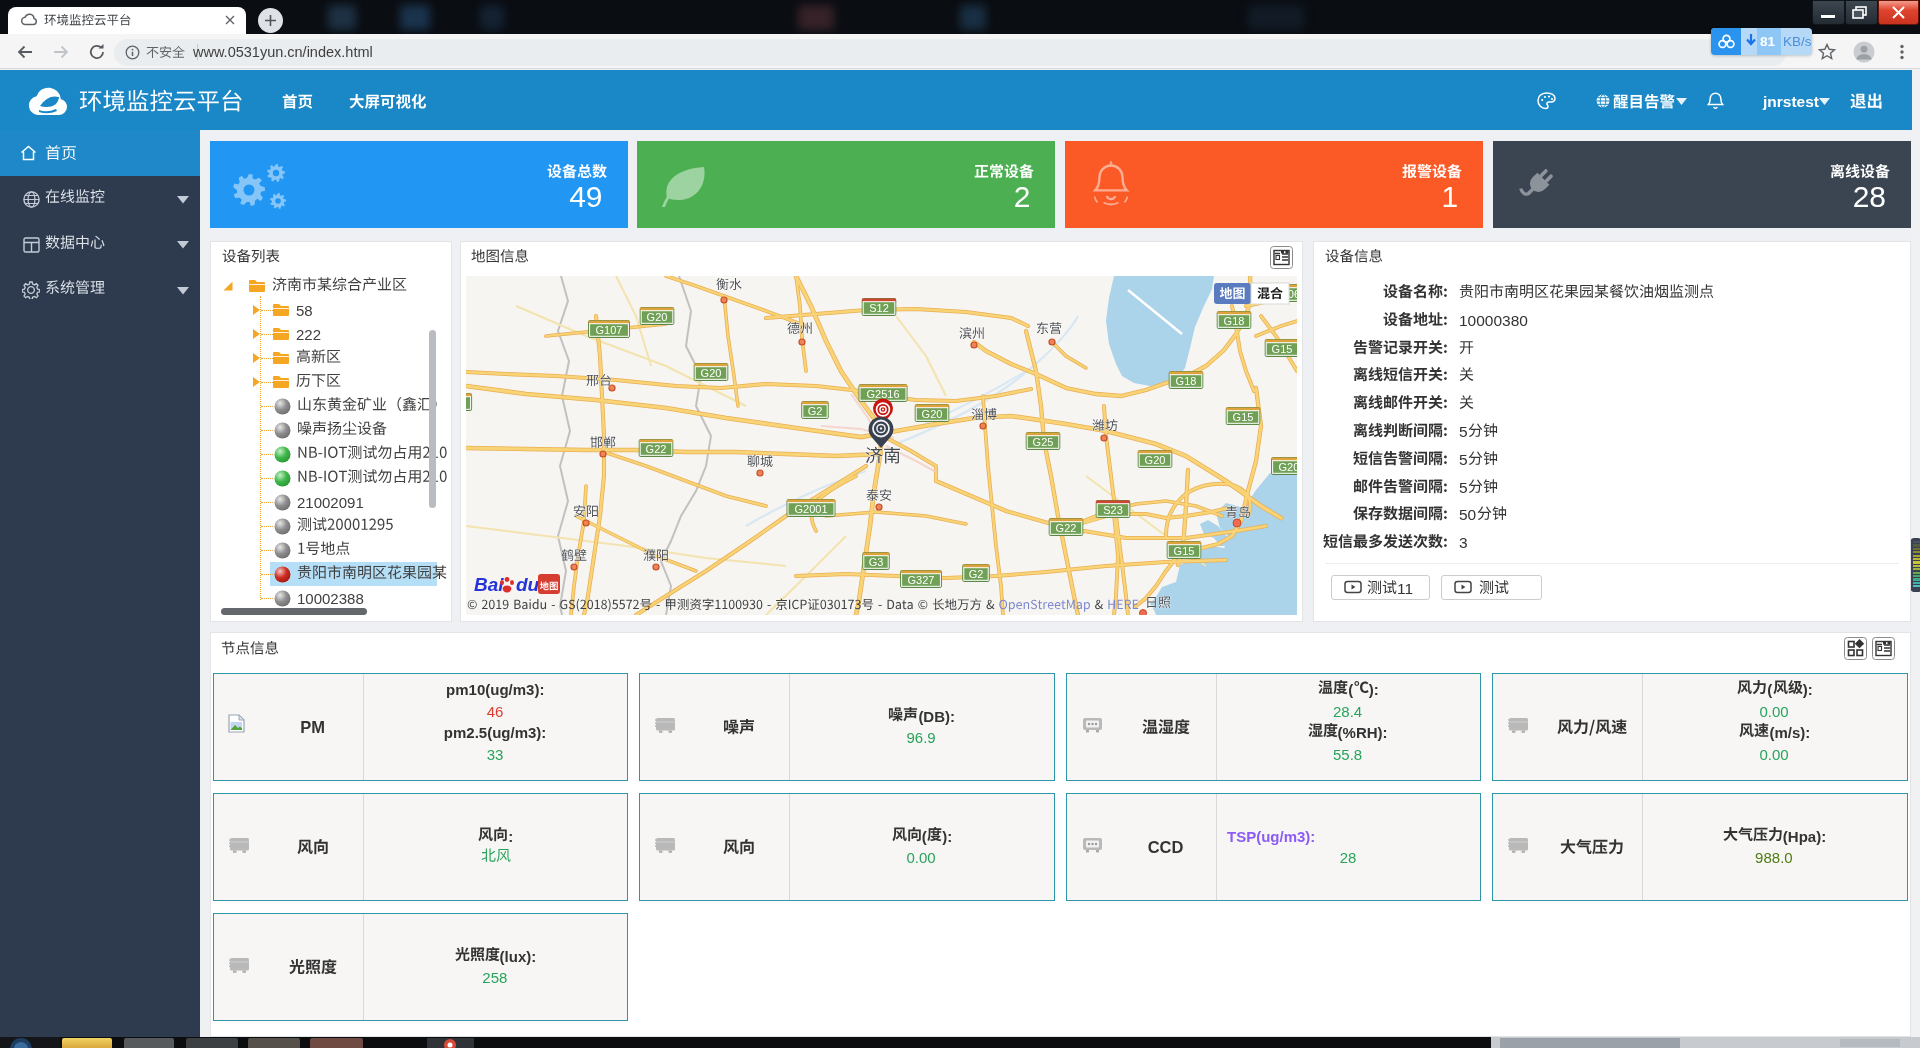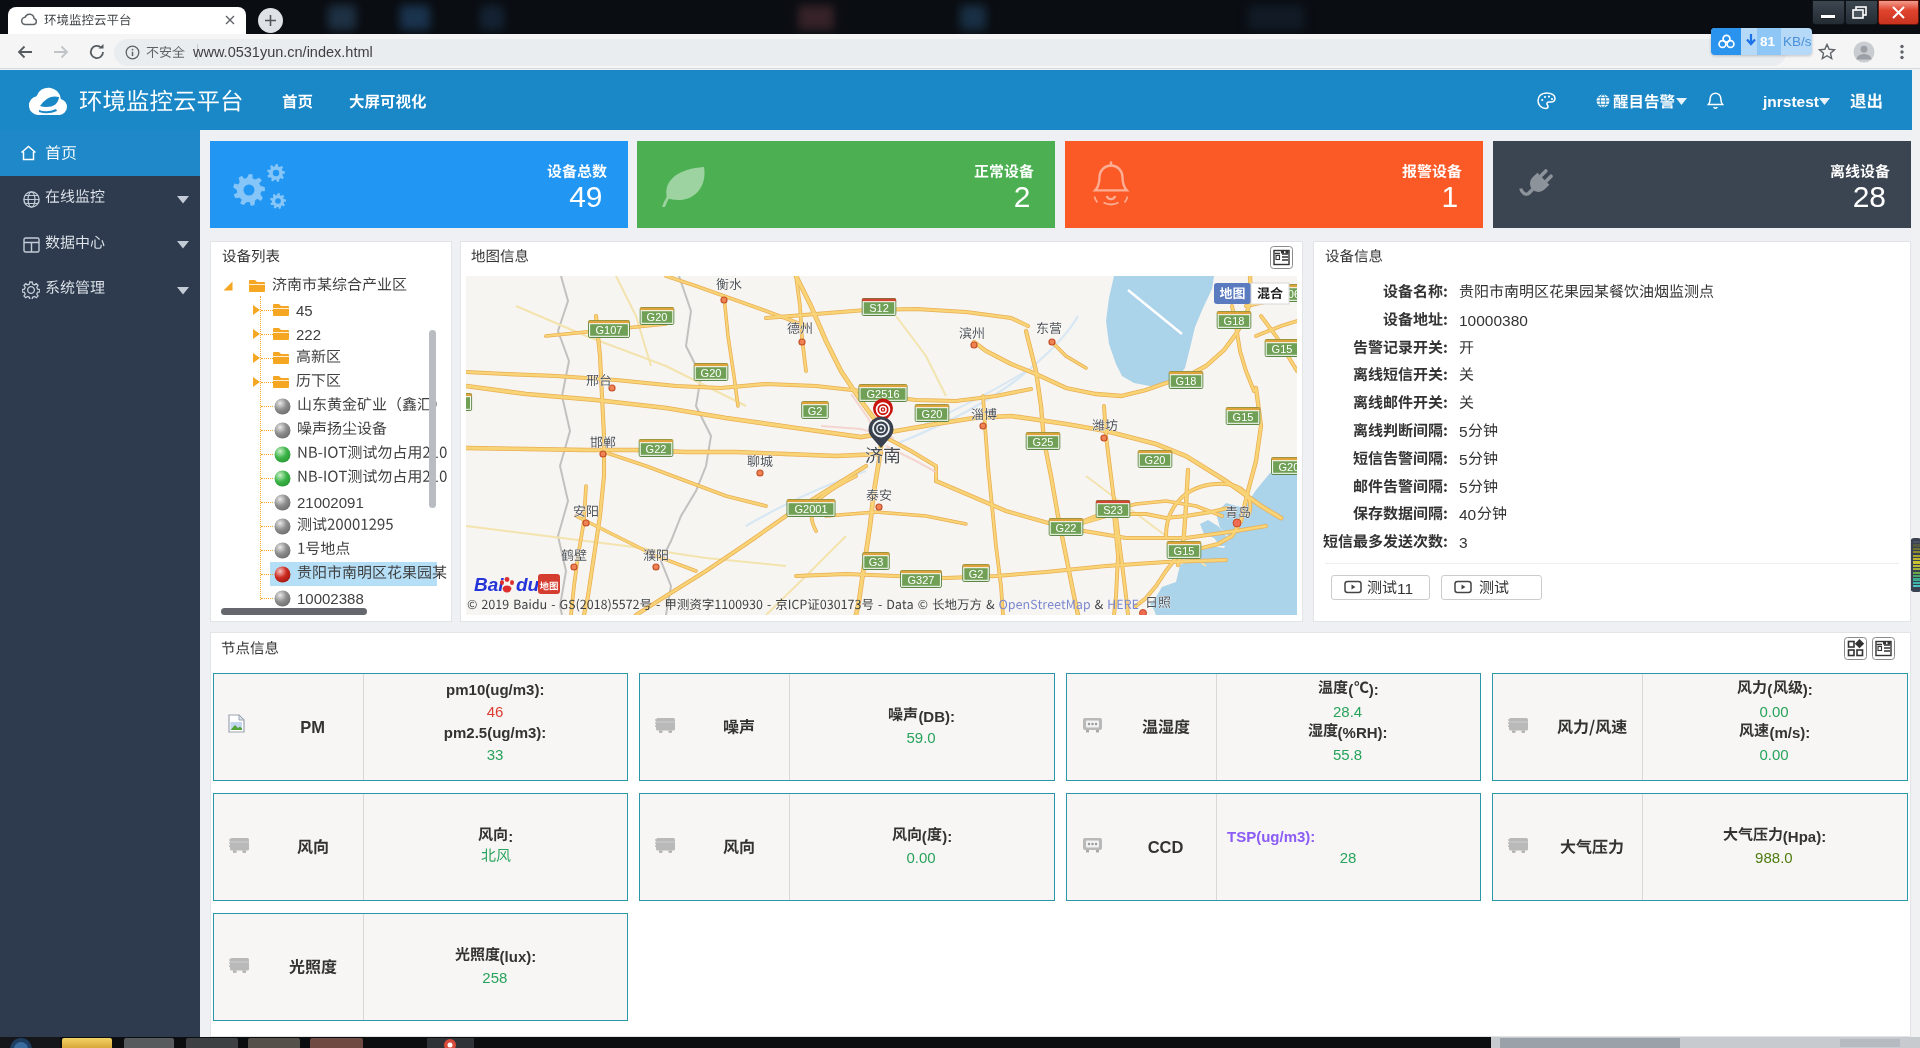--- a/index.html
+++ b/index.html
@@ -363,21 +363,21 @@
     </div>
     <div class="a" style="left:51px;top:38px;width:12px;height:1px;border-top:1px dotted #f5a623"></div>
     <svg class="a" style="left:42px;top:32px" width="9" height="12">
       <path d="M1 1 L8 6 L1 11 Z" fill="#f5a623"></path>
     </svg>
     <svg class="a" style="left:62px;top:31px" width="18" height="14" viewBox="0 0 18 14">
       <path d="M1 2 a1 1 0 0 1 1 -1 H7 L9 3 H16 a1 1 0 0 1 1 1 V12 a1 1 0 0 1 -1 1 H2 a1 1 0 0 1 -1 -1 Z" fill="#f5a623"></path>
       <path d="M1 5 H17 V6 H1 Z" fill="#fff" opacity=".8"></path>
     </svg>
     <div class="a" style="left:296px;top:301px;font:400 15px 'Liberation Sans',sans-serif;color:#404040;letter-spacing:0px;white-space:nowrap"></div>
-    <div class="a" style="left:86px;top:30px;font:400 15px 'Liberation Sans',sans-serif;color:#404040">45</div>
+    <div class="a" style="left:86px;top:30px;font:400 15px 'Liberation Sans',sans-serif;color:#404040">58</div>
     <div class="a" style="left:51px;top:62px;width:12px;height:1px;border-top:1px dotted #f5a623"></div>
     <svg class="a" style="left:42px;top:56px" width="9" height="12">
       <path d="M1 1 L8 6 L1 11 Z" fill="#f5a623"></path>
     </svg>
     <svg class="a" style="left:62px;top:55px" width="18" height="14" viewBox="0 0 18 14">
       <path d="M1 2 a1 1 0 0 1 1 -1 H7 L9 3 H16 a1 1 0 0 1 1 1 V12 a1 1 0 0 1 -1 1 H2 a1 1 0 0 1 -1 -1 Z" fill="#f5a623"></path>
       <path d="M1 5 H17 V6 H1 Z" fill="#fff" opacity=".8"></path>
     </svg>
     <div class="a" style="left:296px;top:325px;font:400 15px 'Liberation Sans',sans-serif;color:#404040;letter-spacing:0px;white-space:nowrap"></div>
     <div class="a" style="left:86px;top:54px;font:400 15px 'Liberation Sans',sans-serif;color:#404040">222</div>
@@ -1333,21 +1333,21 @@
         <use href="#gb4fdd" x="0"></use>
         <use href="#gb5b58" x="1000"></use>
         <use href="#gb6570" x="2000"></use>
         <use href="#gb636e" x="3000"></use>
         <use href="#gb95f4" x="4000"></use>
         <use href="#gb9694" x="5000"></use>
         <use href="#gb003a" x="6000"></use>
       </g>
     </svg>
   </div>
-<div class="a" style="left:1459px;top:506.4px;font:400 15.5px 'Liberation Sans',sans-serif;color:#333333;letter-spacing:0px;white-space:nowrap">40</div>
+<div class="a" style="left:1459px;top:506.4px;font:400 15.5px 'Liberation Sans',sans-serif;color:#333333;letter-spacing:0px;white-space:nowrap">50</div>
 <div class="a" style="left:1477px;top:505.4px">
     <svg width="32" height="21" viewBox="0 0 32 21" style="display:block">
       <g transform="translate(0,13.8) scale(0.015,-0.015)" fill="#333333">
         <use href="#gr5206" x="0"></use>
         <use href="#gr949f" x="1000"></use>
       </g>
     </svg>
   </div>
 <div class="a" style="left:1323.12px;top:533.2px">
     <svg width="126.875" height="21" viewBox="0 0 126.875 21" style="display:block">
@@ -1468,21 +1468,21 @@
 <div class="a" style="left:789px;top:673.5px;width:1px;height:106px;background:#d8d8d8;"></div>
 <div class="a" style="left:888.378px;top:705.5px">
     <svg width="32" height="21" viewBox="0 0 32 21" style="display:block">
       <g transform="translate(0,13.8) scale(0.015,-0.015)" fill="#333">
         <use href="#gb566a" x="0"></use>
         <use href="#gb58f0" x="1000"></use>
       </g>
     </svg>
   </div>
 <div class="a" style="left:918.378px;top:707.5px;font:700 15px 'Liberation Sans',sans-serif;color:#333;white-space:pre">(DB):</div>
-<div class="a" style="left:906.505px;top:729px;font:400 15px 'Liberation Sans',sans-serif;color:#28a35c;white-space:pre">59.0</div>
+<div class="a" style="left:906.505px;top:729px;font:400 15px 'Liberation Sans',sans-serif;color:#28a35c;white-space:pre">96.9</div>
 <div class="a" style="left:1065.5px;top:672.5px;width:415.5px;height:108px;background:#f7f6f4;border:1px solid #2e96a9;"></div>
 <svg class="a" style="left:1081.5px;top:716.5px" width="21" height="16" viewBox="0 0 21 16">
     <rect x="1" y="1" width="19" height="12" rx="2" fill="#b9b9b9"></rect>
     <rect x="4" y="3.5" width="13" height="7" rx="1" fill="#f2f2f2"></rect>
     <circle cx="7" cy="7" r="1.2" fill="#999"></circle>
     <circle cx="10.5" cy="7" r="1.2" fill="#999"></circle>
     <circle cx="14" cy="7" r="1.2" fill="#999"></circle>
     <rect x="4" y="13" width="3" height="2.4" fill="#a9a9a9"></rect>
     <rect x="14" y="13" width="3" height="2.4" fill="#a9a9a9"></rect>
   </svg>

